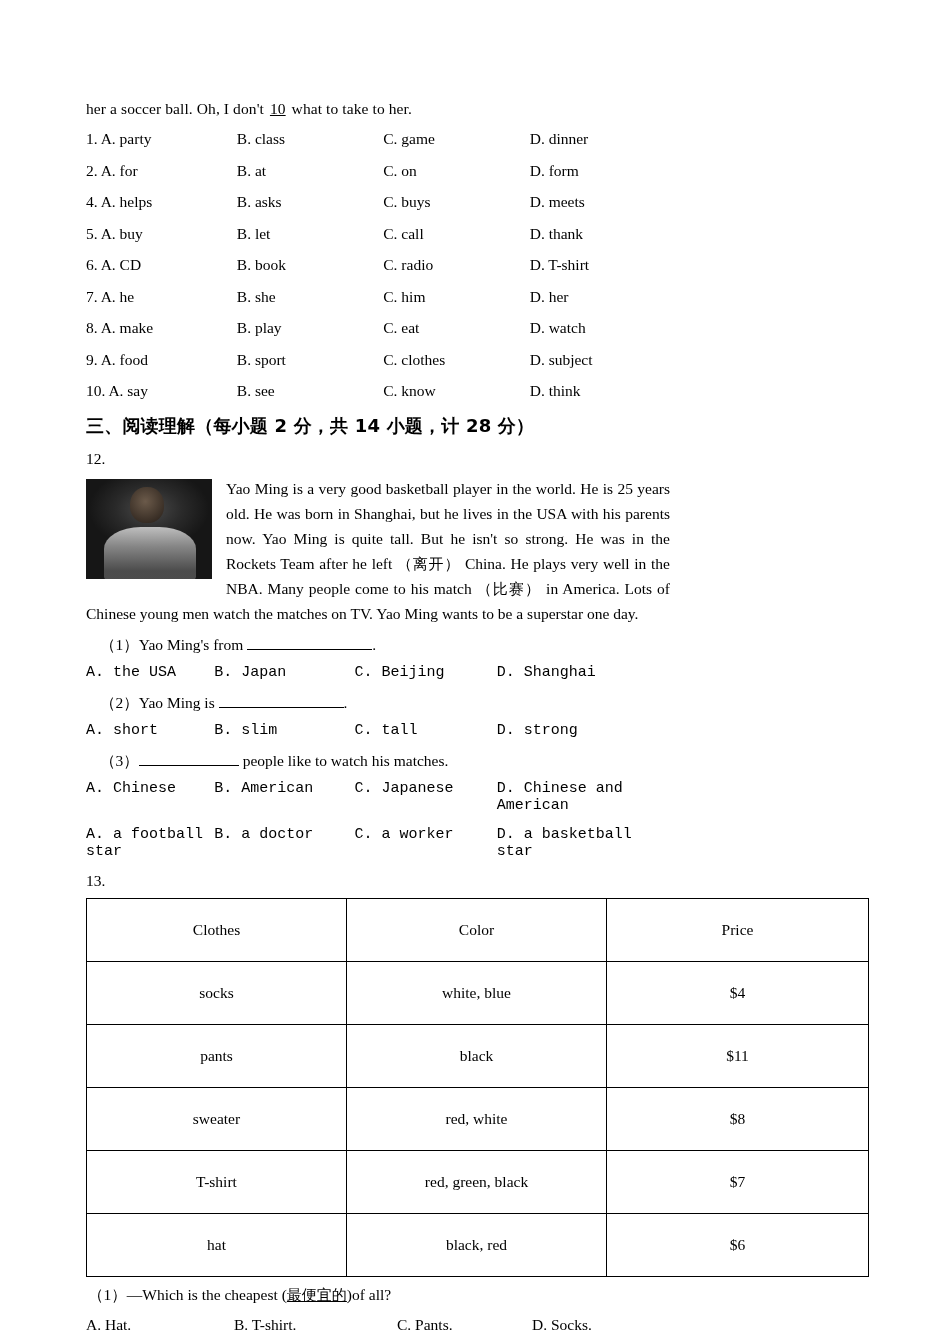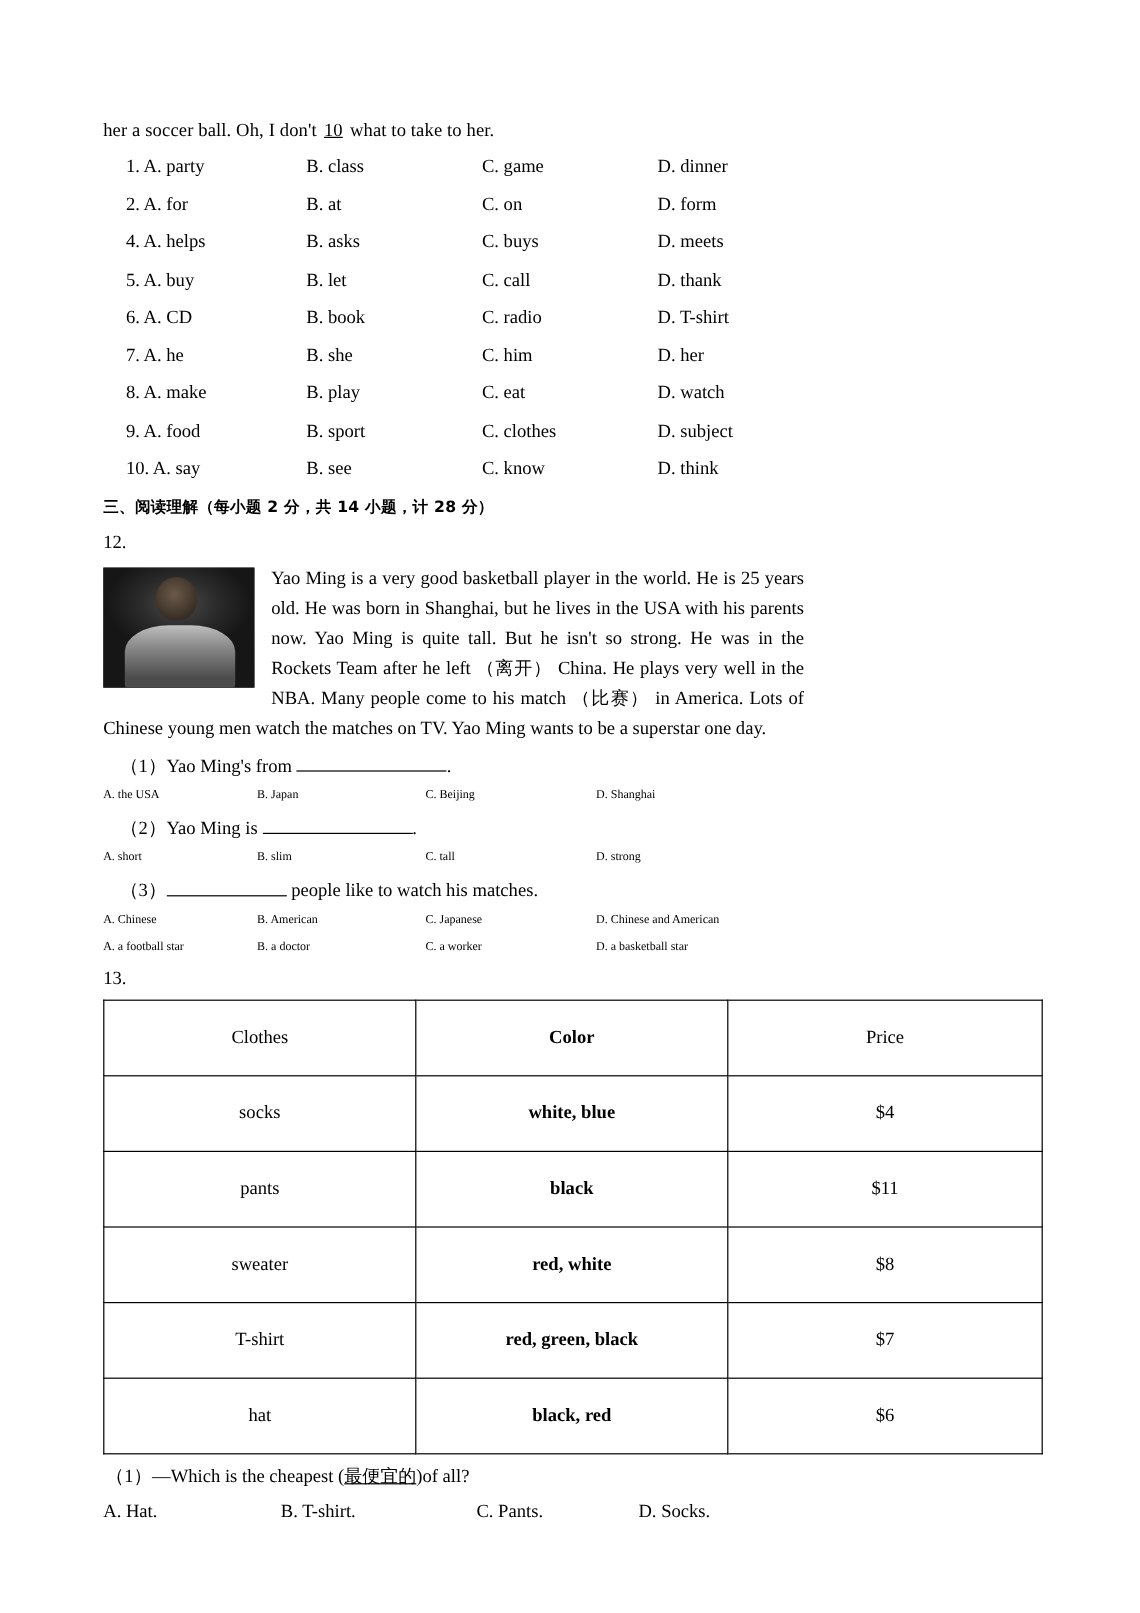--- a/index.html
+++ b/index.html
@@ -32,32 +32,31 @@
     text-decoration: underline;
     padding: 0 2px;
   }
   .choice-row {
     display: flex;
     font-size: 15.5px;
     margin-bottom: 13.5px;
   }
   .choice-row .c {
     white-space: nowrap;
-    margin-left: 19px;
   }
   .c1 { width: 172px; }
   .c2 { width: 167px; }
   .c3 { width: 167px; }
   .c4 { width: 160px; }
 
   
   .section-head {
     font-family: "DejaVu Sans", sans-serif;
     font-weight: bold;
-    font-size: 13px;
+    font-size: 18px;
     margin: 0 0 12px 0;
     letter-spacing: 0.2px;
   }
   .q-num {
     font-size: 15.5px;
     margin: 0 0 8px 0;
   }
 
   
   .passage-wrap {
@@ -104,43 +103,44 @@
   .subq {
     font-size: 15.5px;
     margin: 0 0 8px 14px;
   }
   .blank-long { display: inline-block; border-bottom: 1px solid #000; width: 125px; }
   .blank-med  { display: inline-block; border-bottom: 1px solid #000; width: 100px; }
   .blank-short{ display: inline-block; border-bottom: 1px solid #000; width: 88px; }
 
   .opt-row {
     display: flex;
-    font-size: 10px;
+    font-size: 15px;
     margin: 0 0 12px 0;
+    font-family: Liberation Mono, monospace;
   }
   .o1 { width: 148px; }
   .o2 { width: 162px; }
   .o3 { width: 164px; }
   .o4 { width: 200px; }
 
   
   table.clothes {
     border-collapse: collapse;
     width: 779px;
     margin: 6px 0 4px 0;
     table-layout: fixed;
   }
   table.clothes td {
     border: 1px solid #000;
     text-align: center;
     font-size: 15.5px;
     padding: 10px 0;
   }
   table.clothes td.col1 { width: 259px; }
-  table.clothes td.col2 { width: 259px; font-weight: bold; }
+  table.clothes td.col2 { width: 259px; }
   table.clothes td.col3 { width: 261px; }
   td.tall { height: 42px; }
   td.no-bottom { border-bottom: none; }
   td.no-top { border-top: none; }
 
   .after-table {
     font-size: 15.5px;
     margin: 8px 0 10px 2px;
   }
   .u { text-decoration: underline; }

